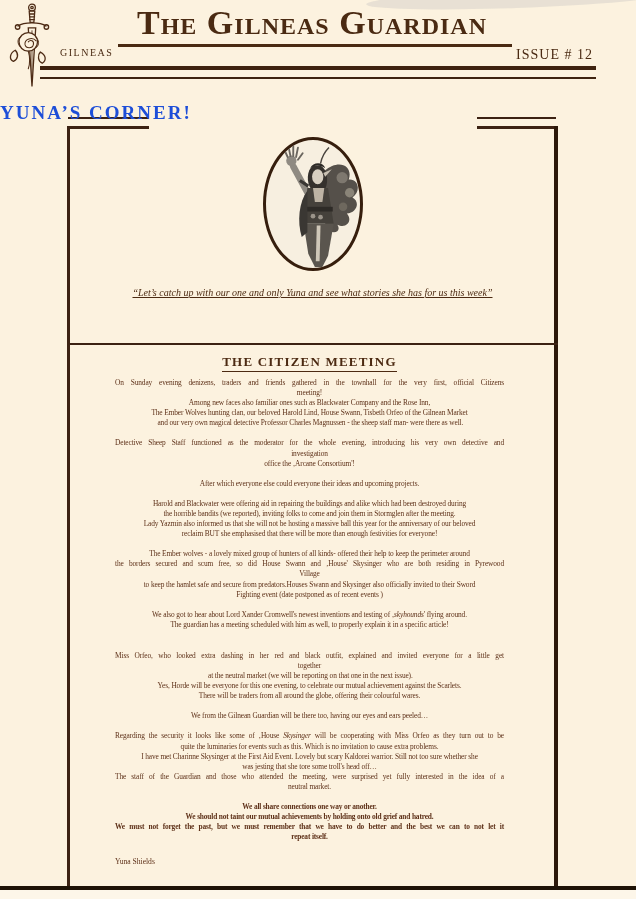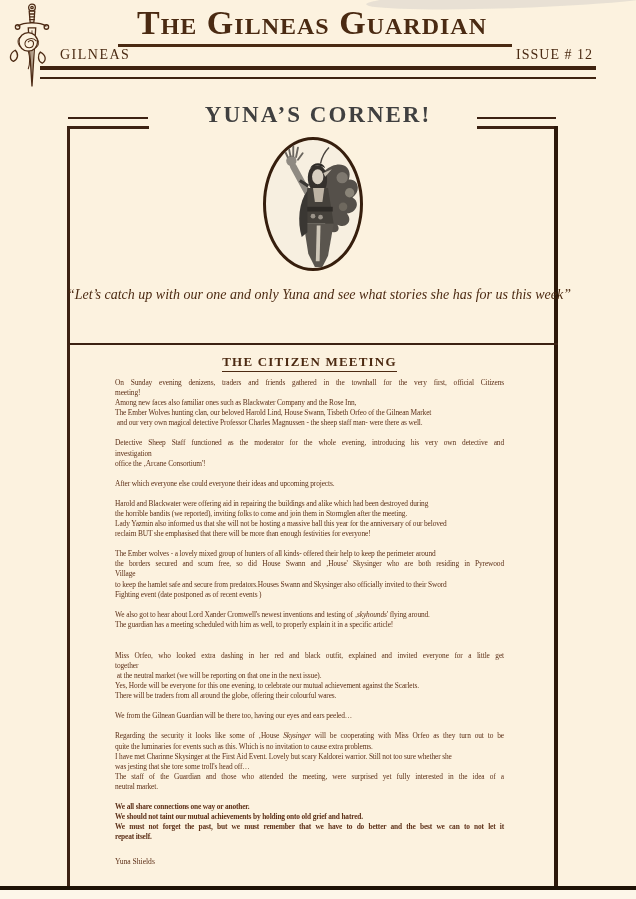--- a/index.html
+++ b/index.html
@@ -11,62 +11,62 @@
   }
   .abs{position:absolute;}
   
   .logo{left:6px;top:1px;width:52px;height:92px;}
   .masthead-title{
     left:0;right:12px;top:4px;text-align:center;
     font-size:34px;font-weight:bold;font-variant:small-caps;
     letter-spacing:1px;color:#4a2a12;white-space:nowrap;
   }
   .title-rule{left:118px;top:44px;width:394px;height:3.2px;background:#4a2a12;}
-  .region-label{left:60px;top:47px;font-size:14px;letter-spacing:1.5px;color:#4a2a12;}
+  .region-label{left:60px;top:47px;font-size:10px;letter-spacing:1.5px;color:#4a2a12;}
   .issue-label{right:43px;top:47px;font-size:14px;letter-spacing:1px;color:#4a2a12;}
   .rule-thick{left:40px;top:66px;width:556px;height:4px;background:#3f2310;}
   .rule-thin{left:40px;top:77px;width:556px;height:1.8px;background:#3f2310;}
   .corner-wave{right:-30px;top:-10px;width:300px;height:18px;border-radius:50%;
     background:rgba(178,178,183,0.28);transform:rotate(-2deg);}
   
   .ink{background:#3c2213;}
   .deco-left{left:68px;top:117px;width:80px;height:1.8px;}
   .deco-right{left:477px;top:117px;width:79px;height:1.8px;}
   .corner-left{left:67px;top:126px;width:82px;height:2.6px;}
   .corner-right{left:477px;top:126px;width:81px;height:2.6px;}
   .vline-left{left:67px;top:126px;width:2.6px;height:763px;}
   .vline-right{left:554px;top:126px;width:4px;height:763px;background:#2c1809;}
   .separator{left:67px;top:343px;width:491px;height:2px;}
   .yuna-title{
-    left:0;right:0;top:102px;text-align:center;
-    font-size:23px;font-weight:600;letter-spacing:2px;color:#404040;white-space:nowrap;
+    left:0;right:0;top:102px;
+    font-size:19px;font-weight:600;letter-spacing:2px;color:#1d4ed8;white-space:nowrap;
   }
   .portrait{
     left:263px;top:137px;width:100px;height:134px;
     border:3px solid #361e0d;border-radius:50%;
     background:#f7efe0;overflow:hidden;box-sizing:border-box;
   }
   .portrait svg{display:block;width:100%;height:100%;}
   .quote{
     left:67px;width:491px;top:287px;text-align:center;
-    font-style:italic;font-size:14px;color:#4c2a12;white-space:nowrap;
+    font-style:italic;font-size:10px;color:#4c2a12;white-space:nowrap;text-decoration:underline;
   }
   
   .article{left:69px;top:346px;width:486px;height:540px;
     padding:6px 51px 0 46px;box-sizing:border-box;}
   .article-title-row{text-align:center;margin:0 0 6px 0;}
   .article-title-row span{
     display:inline-block;font-size:13px;font-weight:bold;letter-spacing:1.2px;
     color:#4c2a12;border-bottom:1.6px solid #4c2a12;padding-bottom:1px;
   }
   .para{margin:0 0 10px 0;}
   .para.gap-lg{margin-top:21px;}
   .line{
     font-size:7.4px;line-height:10.1px;letter-spacing:-0.12px;
-    color:#5e3119;white-space:nowrap;text-align:left;
+    color:#5e3119;white-space:nowrap;text-align:center;
   }
   .line.j{white-space:normal;text-align:justify;text-align-last:justify;}
   .para.bold .line{font-weight:bold;letter-spacing:-0.16px;}
   .line em{font-style:italic;}
   .signature{margin-top:15px;font-size:7.6px;color:#5e3119;}
   
   .bottom-line{left:0;top:886px;width:636px;height:3.5px;background:#1e1206;}
   .bottom-strip{left:0;top:889.5px;width:636px;height:10px;background:#fdf6e9;}
 </style>
 </head>

